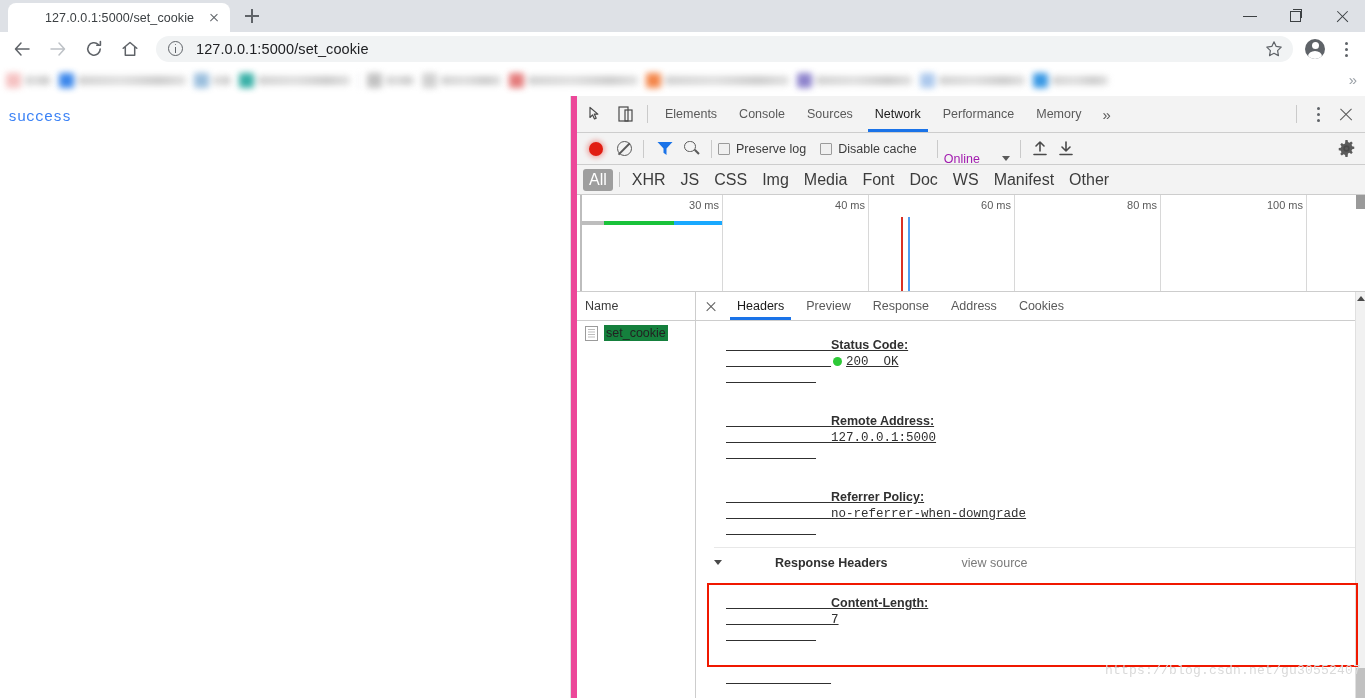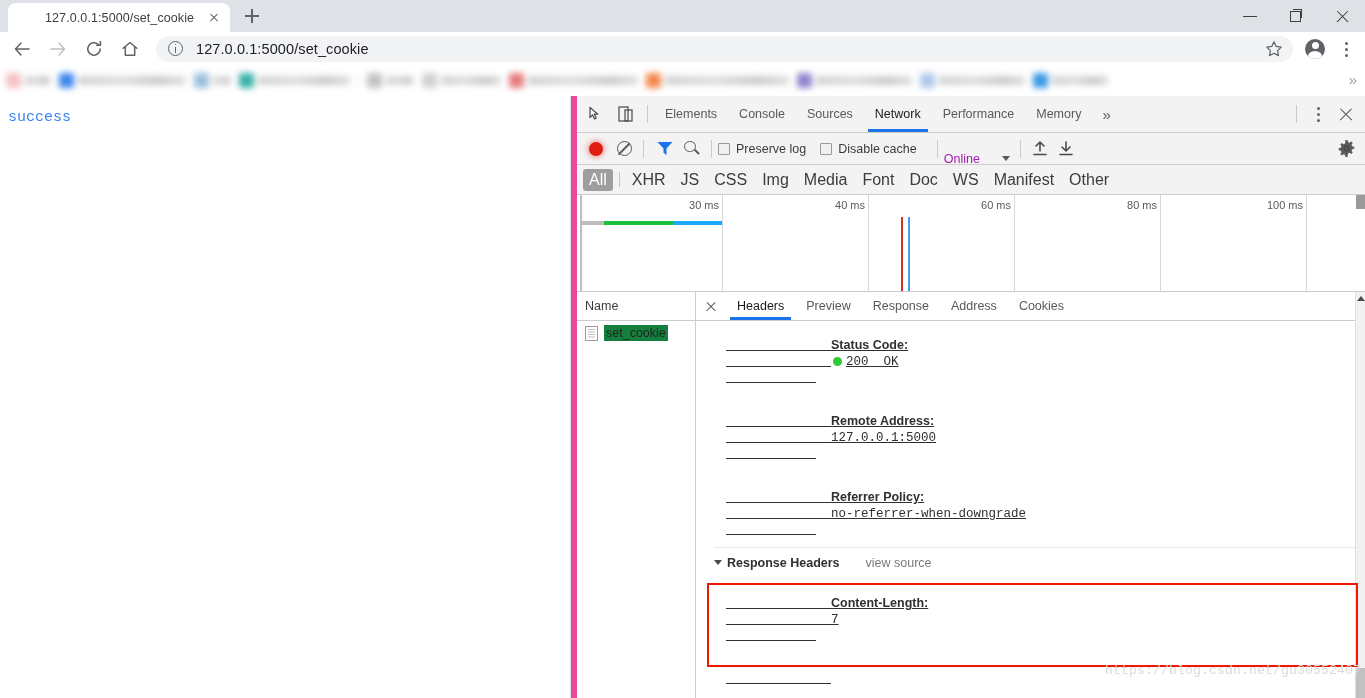--- a/index.html
+++ b/index.html
@@ -761,20 +761,21 @@
     background: #2dc937;
     margin: 0 4px 0 2px;
     vertical-align: -1px;
   }
   .hsection {
     display: flex;
     align-items: baseline;
     padding: 8px 4px 3px 0;
     border-top: 1px solid #e8e8e8;
     margin-top: 4px;
+    gap: 48px;
   }
   .hsection .tri {
     width: 0; height: 0;
     border-left: 4.5px solid transparent;
     border-right: 4.5px solid transparent;
     border-top: 5.5px solid #4a4a4a;
     margin-right: 5px;
     transform: translateY(-2px);
   }
   .hsection-title {

